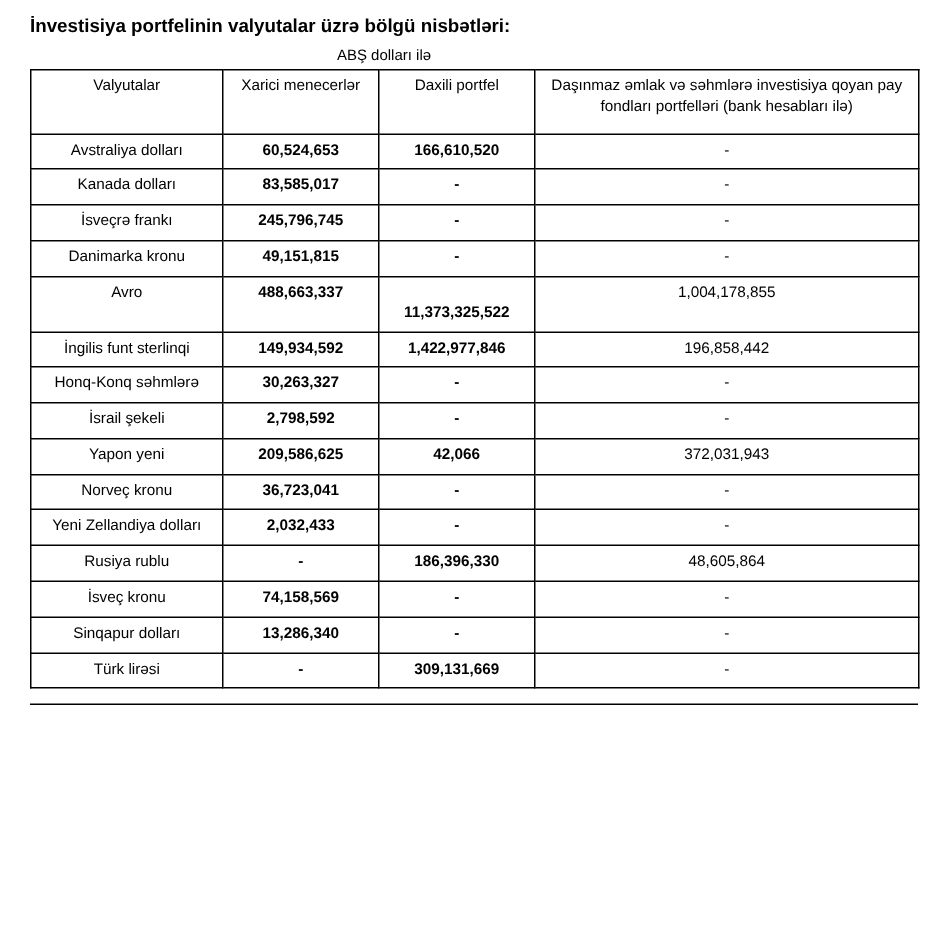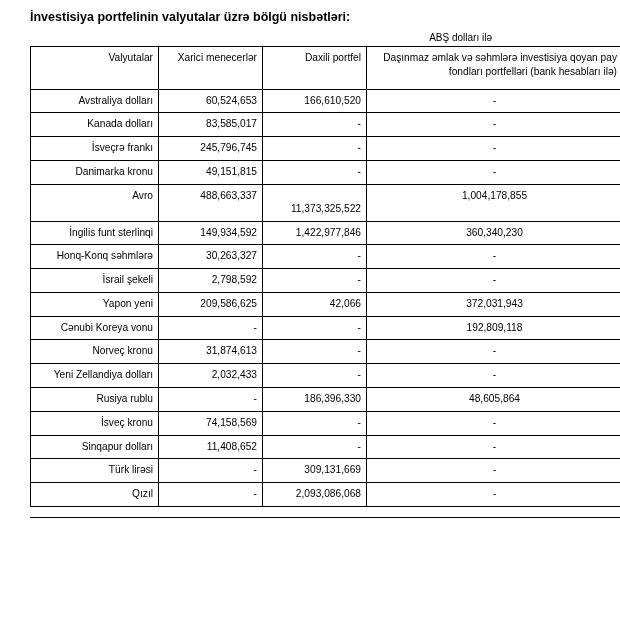--- a/index.html
+++ b/index.html
@@ -9,61 +9,61 @@
   }
   body {
     width: 620px;
     height: 618px;
     font-family: "Liberation Sans", sans-serif;
     color: #000000;
     position: relative;
     overflow: hidden;
   }
   .page {
-    padding: 8px 14px 0 30px;
+    padding: 8px 14px 0 20px;
     box-sizing: border-box;
     width: 508px;
   }
   .doc-title {
     font-size: 12.5px;
     font-weight: bold;
     line-height: 1.25;
     margin: 2px 0 6px 0;
   }
   .unit-note {
     font-size: 10px;
-    text-align: right;
+    text-align: center;
     margin: 0 2px 3px 0;
   }
   table.portfolio {
     border-collapse: collapse;
     width: 592px;
     table-layout: fixed;
     font-size: 10.2px;
   }
   table.portfolio th,
   table.portfolio td {
     border: 1px solid #000000;
     padding: 4px 5px;
     vertical-align: top;
     line-height: 1.45;
   }
   table.portfolio th {
     font-weight: normal;
-    text-align: right;
+    text-align: center;
     vertical-align: top;
     height: 34px;
   }
   col.c-name { width: 128px; }
   col.c-ext  { width: 104px; }
   col.c-int  { width: 104px; }
   col.c-fund { width: 256px; }
 
-  td.name { text-align: right; }
-  td.num  { text-align: right; }
+  td.name { text-align: center; }
+  td.num  { text-align: center; font-weight: bold; }
   td.fund { text-align: center; }
 
   .cell-second {
     display: block;
     margin-top: 13px;
   }
   .hr-foot {
     border: none;
     border-top: 1px solid #000000;
     margin: 10px 0 8px 0;
@@ -131,21 +131,21 @@
         <td class="num">
             <span class="cell-second">11,373,325,522</span>
           </td>
         <td class="fund">1,004,178,855</td>
       </tr>
 
       <tr>
         <td class="name">İngilis funt sterlinqi</td>
         <td class="num">149,934,592</td>
         <td class="num">1,422,977,846</td>
-        <td class="fund">360,340,230</td>
+        <td class="fund">196,858,442</td>
       </tr>
 
       <tr>
         <td class="name">Honq-Konq səhmlərə</td>
         <td class="num">30,263,327</td>
         <td class="num">-</td>
         <td class="fund">-</td>
       </tr>
 
       <tr>
@@ -155,30 +155,24 @@
         <td class="fund">-</td>
       </tr>
 
       <tr>
         <td class="name">Yapon yeni</td>
         <td class="num">209,586,625</td>
         <td class="num">42,066</td>
         <td class="fund">372,031,943</td>
       </tr>
 
-      <tr>
-        <td class="name">Cənubi Koreya vonu</td>
-        <td class="num">-</td>
-        <td class="num">-</td>
-        <td class="fund">192,809,118</td>
-      </tr>
 
       <tr>
         <td class="name">Norveç kronu</td>
-        <td class="num">31,874,613</td>
+        <td class="num">36,723,041</td>
         <td class="num">-</td>
         <td class="fund">-</td>
       </tr>
 
       <tr>
         <td class="name">Yeni Zellandiya dolları</td>
         <td class="num">2,032,433</td>
         <td class="num">-</td>
         <td class="fund">-</td>
       </tr>
@@ -192,39 +186,33 @@
 
       <tr>
         <td class="name">İsveç kronu</td>
         <td class="num">74,158,569</td>
         <td class="num">-</td>
         <td class="fund">-</td>
       </tr>
 
       <tr>
         <td class="name">Sinqapur dolları</td>
-        <td class="num">11,408,652</td>
+        <td class="num">13,286,340</td>
         <td class="num">-</td>
         <td class="fund">-</td>
       </tr>
 
       <tr>
         <td class="name">Türk lirəsi</td>
         <td class="num">-</td>
         <td class="num">309,131,669</td>
         <td class="fund">-</td>
       </tr>
 
 
-      <tr>
-        <td class="name">Qızıl</td>
-        <td class="num">-</td>
-        <td class="num">2,093,086,068</td>
-        <td class="fund">-</td>
-      </tr>
 
 
     </tbody>
   </table>
 
   <hr class="hr-foot">
 
 </div>
 
 </body></html>

